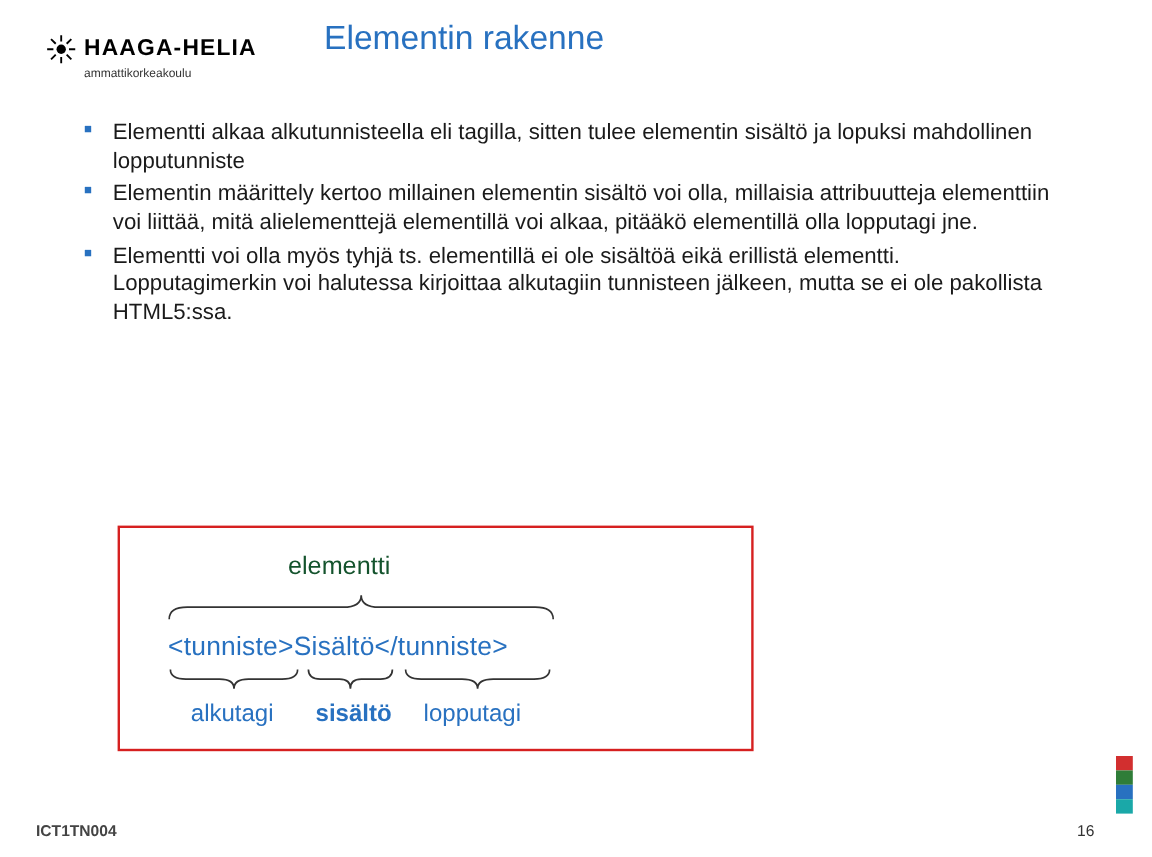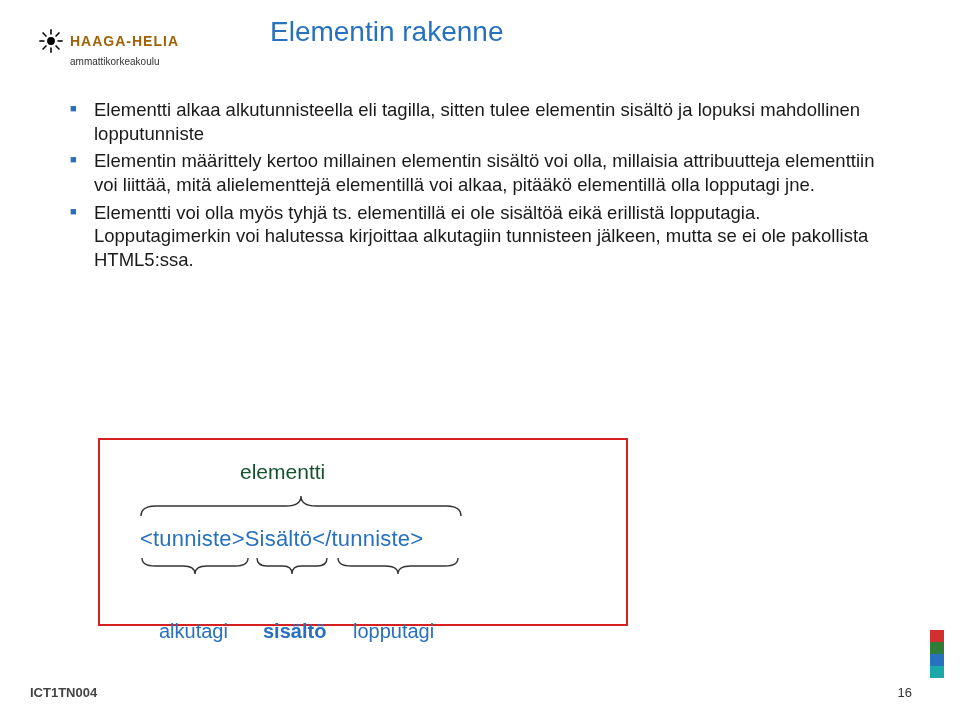--- a/index.html
+++ b/index.html
@@ -12,21 +12,21 @@
   overflow: hidden;
 }
 .logo {
   position: absolute;
   top: 28px;
   left: 38px;
   width: 180px;
 }
 .logo-top { display: flex; align-items: center; gap: 6px; }
 .logo-sun { width: 26px; height: 26px; }
-.logo-text { font-size: 14px; font-weight: bold; letter-spacing: 1px; color: #a16207; }
+.logo-text { font-size: 19px; font-weight: bold; letter-spacing: 1px; color: #000000; }
 .logo-sub { font-size: 10px; color: #333; margin-top: 2px; margin-left: 32px; }
 .title {
   position: absolute;
   top: 16px;
   left: 270px;
   font-size: 28px;
   color: #2871c0;
   font-weight: normal;
 }
 .content {
@@ -79,21 +79,21 @@
   letter-spacing: 0.2px;
   white-space: pre;
 }
 .sub-labels {
   position: absolute;
   top: 584px;
   left: 145px;
   font-size: 20px;
   color: #2871c0;
 }
-.sub-labels span { position: absolute; margin-top: 36px; }
+.sub-labels span { position: absolute; }
 .footer-code {
   position: absolute;
   bottom: 14px;
   left: 30px;
   font-size: 13px;
   color: #444;
   font-weight: bold;
 }
 .page-num {
   position: absolute;
@@ -131,21 +131,21 @@
   </div>
   <div class="logo-sub">ammattikorkeakoulu</div>
 </div>
 
 <h1 class="title">Elementin rakenne</h1>
 
 <div class="content">
   <ul>
     <li>Elementti alkaa alkutunnisteella eli tagilla, sitten tulee elementin sisältö ja lopuksi mahdollinen lopputunniste</li>
     <li>Elementin määrittely kertoo millainen elementin sisältö voi olla, millaisia attribuutteja elementtiin voi liittää, mitä alielementtejä elementillä voi alkaa, pitääkö elementillä olla lopputagi jne.</li>
-    <li>Elementti voi olla myös tyhjä ts. elementillä ei ole sisältöä eikä erillistä lopputagia. Lopputagimerkin voi halutessa kirjoittaa alkutagiin tunnisteen jälkeen, mutta se ei ole pakollista HTML5:ssa.</li>
+    <li>Elementti voi olla myös tyhjä ts. elementillä ei ole sisältöä eikä erillistä elementti. Lopputagimerkin voi halutessa kirjoittaa alkutagiin tunnisteen jälkeen, mutta se ei ole pakollista HTML5:ssa.</li>
   </ul>
 </div>
 
 <div class="diagram-box"></div>
 
 <div class="diag-label-element">elementti</div>
 
 <svg class="brace" style="top:492px; left:136px; width:330px; height:28px;" viewBox="0 0 330 28">
   <path d="M 5 24 Q 5 14 20 14 L 150 14 Q 165 14 165 4 Q 165 14 180 14 L 310 14 Q 325 14 325 24"></path>
 </svg>

